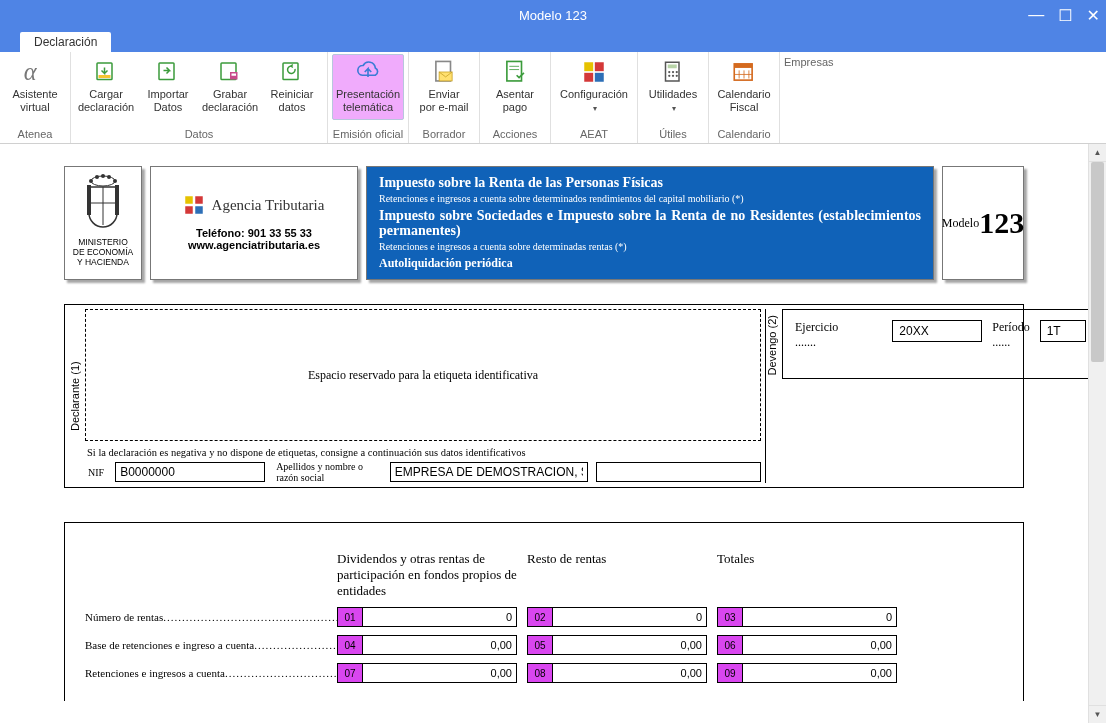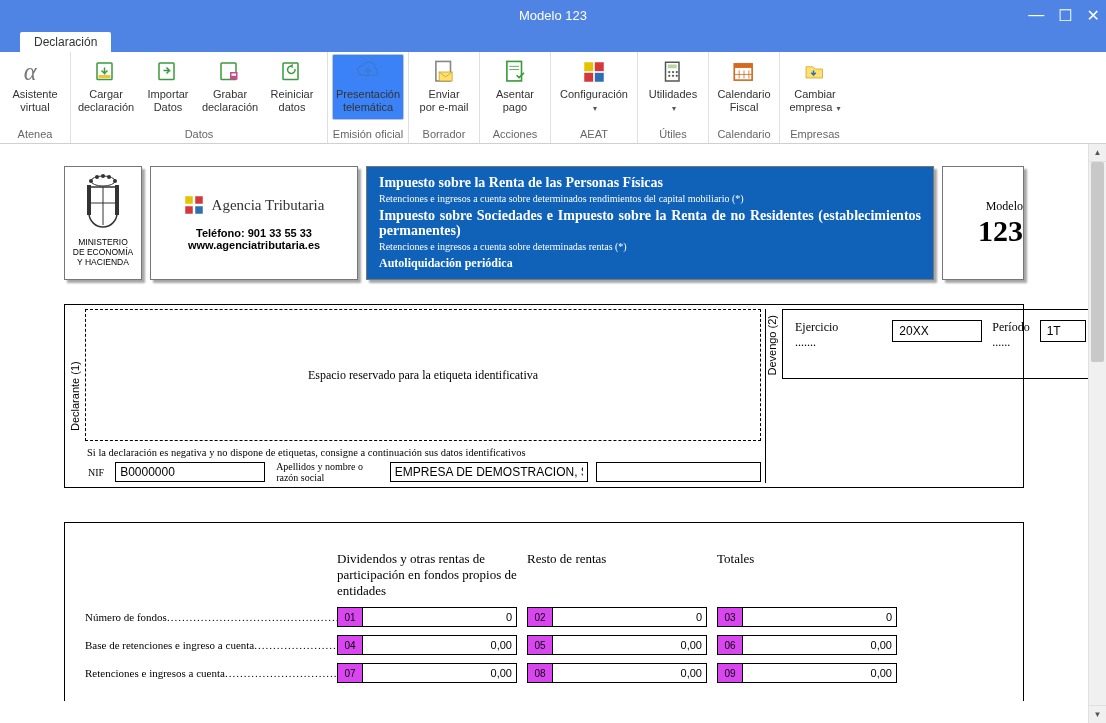--- a/index.html
+++ b/index.html
@@ -15,21 +15,21 @@
   .tabstrip { background:#4f84e5; height:22px; display:flex; align-items:flex-end; padding-left:20px; }
   .tab { background:#fff; color:#333; padding:3px 14px 3px 14px; font-size:12px; border-top-left-radius:2px; border-top-right-radius:2px; }
 
   
   .ribbon { background:#fff; border-bottom:1px solid #d0d0d0; display:flex; height:92px; box-sizing:border-box; }
   .ribbon-group { display:flex; flex-direction:column; align-items:stretch; border-right:1px solid #e0e0e0; padding:2px 4px 0 4px; }
   .ribbon-group:last-child { border-right:none; }
   .ribbon-items { display:flex; align-items:flex-start; flex:1; }
   .ribbon-group-label { font-size:11px; color:#666; text-align:center; padding:2px 0 3px 0; }
   .ribbon-btn { display:flex; flex-direction:column; align-items:center; justify-content:flex-start; width:62px; padding:3px 2px 0 2px; text-align:center; font-size:11px; line-height:13px; color:#333; cursor:pointer; border:1px solid transparent; border-radius:2px; box-sizing:border-box; height:66px; }
-  .ribbon-btn.active { background:#3b82f6; border:1px solid #b8c6dd; }
+  .ribbon-btn.active { background:#f0abfc; border:1px solid #b8c6dd; }
   .ribbon-icon { width:32px; height:28px; display:flex; align-items:center; justify-content:center; margin-bottom:2px; }
   .ribbon-btn .caret { font-size:8px; color:#555; margin-left:2px; }
 
   
   .content-wrap { flex:1; background:#fff; display:flex; overflow:hidden; }
   .content { flex:1; overflow:auto; padding:22px 0 0 0; }
   .scrollbar { width:17px; background:#f0f0f0; border-left:1px solid #e0e0e0; display:flex; flex-direction:column; }
   .scrollbar .sb-up, .scrollbar .sb-down { height:17px; display:flex; align-items:center; justify-content:center; font-size:8px; color:#555; background:#f0f0f0; border-bottom:1px solid #e0e0e0; }
   .scrollbar .sb-down { border-top:1px solid #e0e0e0; border-bottom:none; }
   .scrollbar .sb-track { flex:1; position:relative; }
@@ -45,21 +45,21 @@
   .hdr-agency-title { font-size:15px; font-family:"Times New Roman", serif; color:#333; }
   .hdr-agency-title-row { display:flex; align-items:center; gap:8px; margin-bottom:12px;}
   .hdr-agency-phone { font-size:11px; font-weight:bold; }
   .hdr-agency-url { font-size:11px; font-weight:bold; }
   .hdr-blue { flex:1; background:#1062b8; color:#fff; border:1px solid #777; box-shadow:3px 3px 2px rgba(0,0,0,.35); padding:8px 12px; box-sizing:border-box; font-family:"Times New Roman", serif; }
   .hdr-blue .l1 { font-weight:bold; font-size:14px; margin-bottom:2px; }
   .hdr-blue .l2 { font-size:10px; margin-bottom:4px; }
   .hdr-blue .l3 { font-weight:bold; font-size:14px; line-height:15px; }
   .hdr-blue .l4 { font-size:10px; margin:3px 0 4px 0; }
   .hdr-blue .l5 { font-weight:bold; font-size:12px; }
-  .hdr-model { width:80px; border:1px solid #777; display:flex; flex-direction:column; align-items:flex-end; justify-content:center; box-shadow:3px 3px 2px rgba(0,0,0,.35); font-family:"Times New Roman", serif; }
+  .hdr-model { width:80px; border:1px solid #777; display:flex; flex-direction:row; align-items:center; justify-content:center; box-shadow:3px 3px 2px rgba(0,0,0,.35); font-family:"Times New Roman", serif; }
   .hdr-model .ml { font-size:12px; }
   .hdr-model .mn { font-size:30px; font-weight:bold; }
 
   
   .section1 { border:1px solid #000; padding:4px; display:flex; gap:4px; margin-bottom:34px; }
   .sidelabel { width:18px; writing-mode:vertical-rl; transform:rotate(180deg); text-align:center; font-size:11px; padding:6px 0; }
   .col-decl { flex:1; display:flex; flex-direction:column; }
   .etiqueta-box { border:1px dashed #000; height:130px; display:flex; align-items:center; justify-content:center; font-size:12px; font-family:"Times New Roman", serif; }
   .nota-neg { font-size:10.5px; font-family:"Times New Roman", serif; margin:6px 0 3px 2px; }
   .id-row { display:flex; gap:8px; align-items:center; }
@@ -275,32 +275,20 @@
               </svg>
           </div>
           <span>Calendario</span>
           <span>Fiscal</span>
         </div>
       </div>
       <div class="ribbon-group-label">Calendario</div>
     </div>
 
     <div class="ribbon-group">
-      <div class="ribbon-items">
-        <div class="ribbon-btn">
-          <div class="ribbon-icon">
-            <svg viewBox="0 0 32 32" width="28" height="24">
-                <path d="M4 10 L4 24 L26 24 L26 12 L16 12 L13 9 L4 9 Z" fill="#ffe070" stroke="#c9a227"></path>
-                <polyline points="14,14 14,20 11,17 14,20 17,17" stroke="#2d6fb7" stroke-width="2" fill="none"></polyline>
-              </svg>
-          </div>
-          <span>Cambiar</span>
-          <span><span>empresa</span><span class="caret"> ▾</span></span>
-        </div>
-      </div>
       <div class="ribbon-group-label">Empresas</div>
     </div>
 
   </div>
 
   <div class="content-wrap">
     <div class="content">
       <div class="page">
 
         <div class="header-row">
@@ -382,21 +370,21 @@
 
         <div class="section2">
           <div class="colhdr-row">
             <div class="spacer"></div>
             <div class="colhdr">Dividendos y otras rentas de participación en fondos propios de entidades</div>
             <div class="colhdr">Resto de rentas</div>
             <div class="colhdr">Totales</div>
           </div>
 
           <div class="data-row">
-            <div class="rowlbl"><span>Número de fondos</span></div>
+            <div class="rowlbl"><span>Número de rentas</span></div>
             <div class="cellbox">
                 <div class="cn">01</div>
                 <input value="0" style="">
               </div>
             <div class="cellbox">
                 <div class="cn">02</div>
                 <input value="0" style="">
               </div>
             <div class="cellbox">
                 <div class="cn">03</div>

